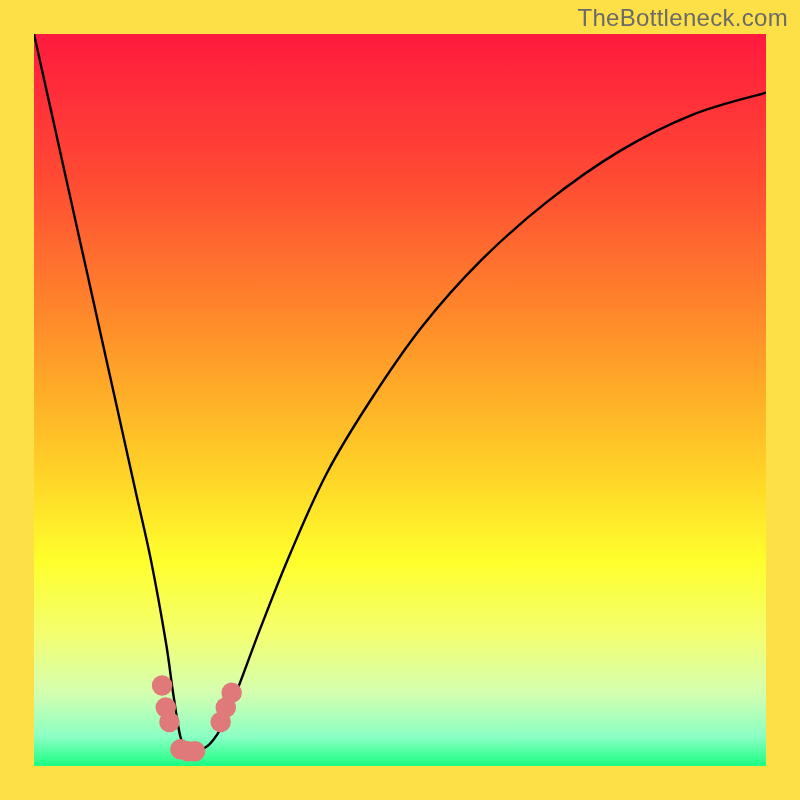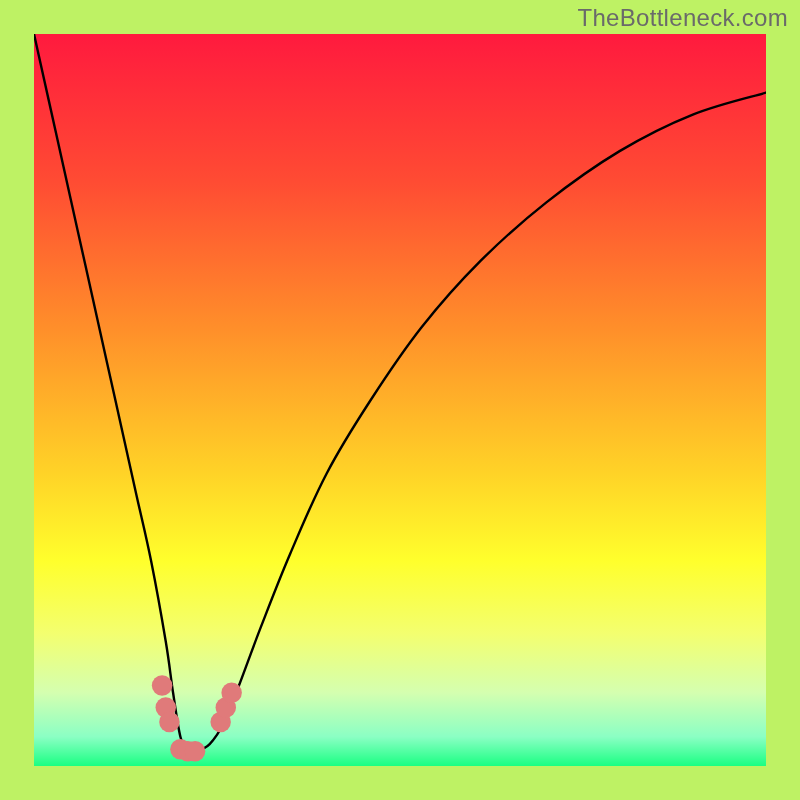--- a/index.html
+++ b/index.html
@@ -7,21 +7,21 @@
     padding: 0;
     width: 800px;
     height: 800px;
     overflow: hidden;
     font-family: Arial, Helvetica, sans-serif;
   }
   .frame {
     width: 800px;
     height: 800px;
     position: relative;
-    background: #bef264;
+    background: #fde047;
   }
   .watermark {
     position: absolute;
     top: 4px;
     right: 12px;
     color: #6a6a6a;
     font-size: 24px;
     letter-spacing: 0.3px;
     z-index: 10;
     font-weight: 500;

